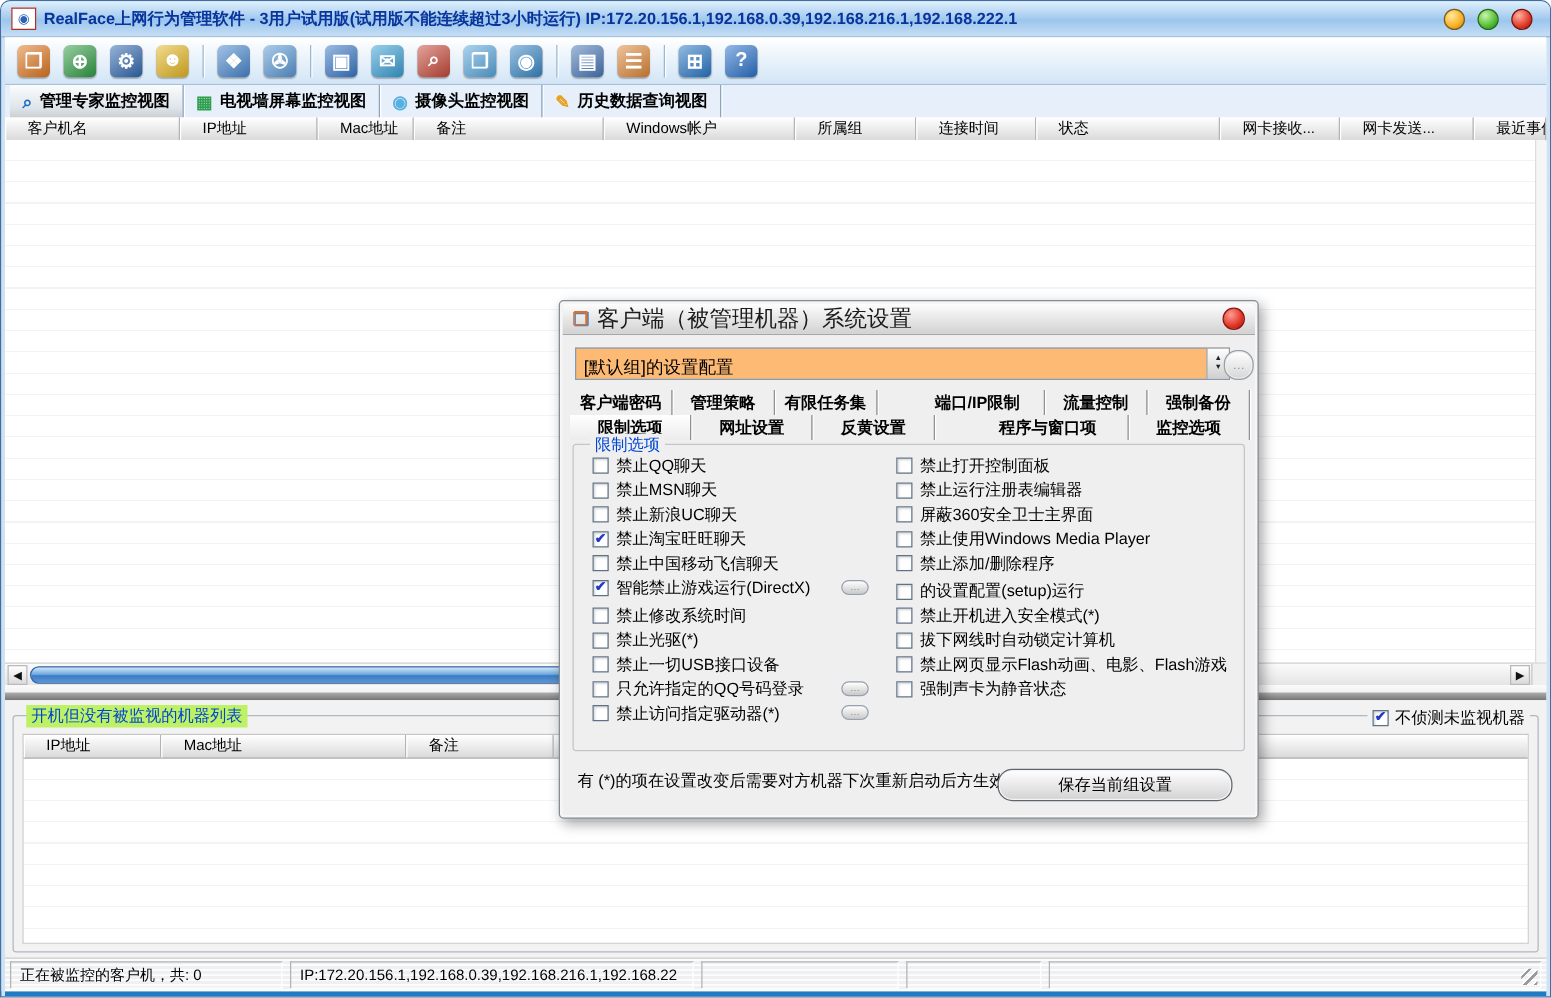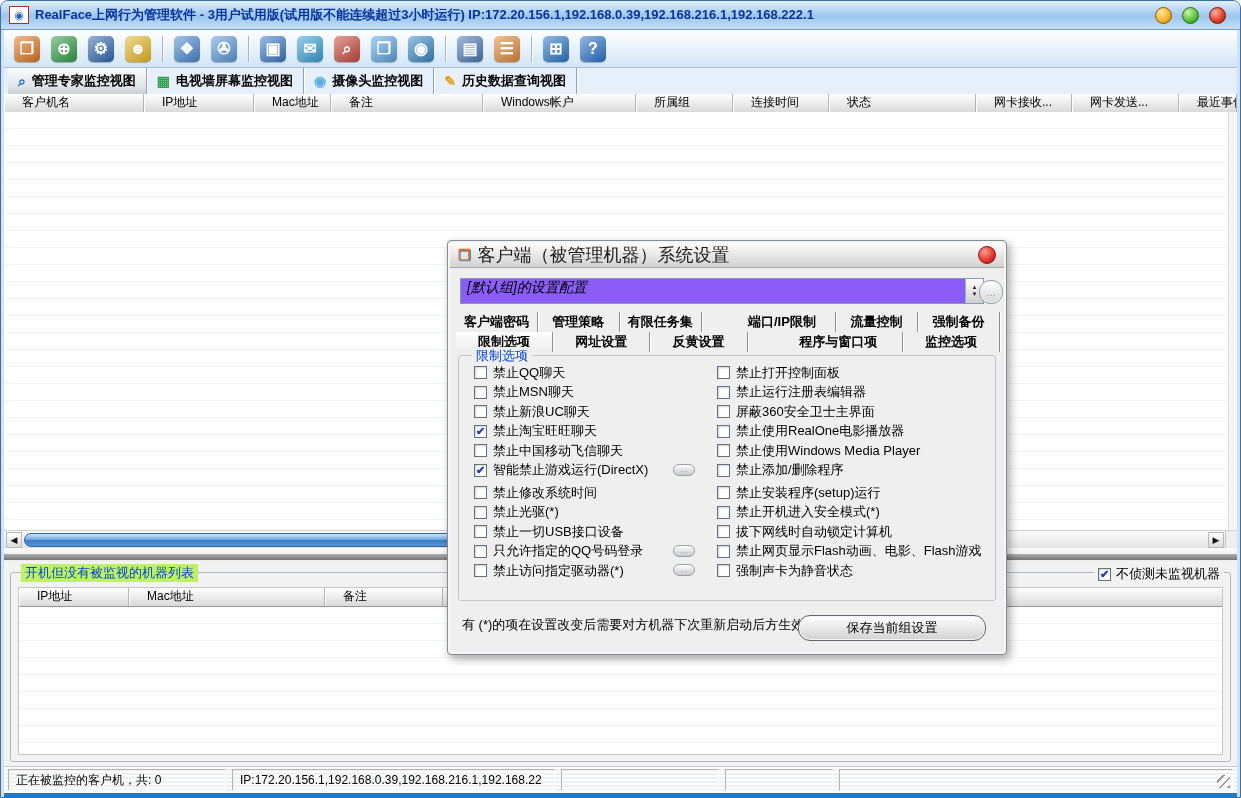--- a/index.html
+++ b/index.html
@@ -80,22 +80,22 @@
   .dialog{position:absolute;left:447px;top:240px;width:560px;height:415px;box-sizing:border-box;
           background:#efefef;border:1px solid #848c94;border-radius:4px;
           box-shadow:inset 0 0 0 2px #f6f6f6, 3px 4px 10px rgba(0,0,0,.35);}
   .dtitle{position:absolute;left:2px;right:2px;top:2px;height:25px;border-radius:3px 3px 0 0;
           background:linear-gradient(#fdfdfd,#d2d2d2);border-bottom:1px solid #a6a6a6;
           display:flex;align-items:center;gap:7px;padding:0 8px;box-sizing:border-box;}
   .dicon{font-size:14px;color:#e07028;font-weight:bold;text-shadow:1px 1px 0 #3f86cf;}
   .dtitle-text{font-size:18px;color:#1c1c1c;white-space:nowrap;}
   .dclose{margin-left:auto;width:16px;height:16px;border-radius:50%;border:1px solid #8c140c;cursor:pointer;
           background:radial-gradient(circle at 35% 30%,#ff9c90,#e03428 60%,#9a1408);}
-  .combo{position:absolute;left:12px;top:37px;width:524px;height:26px;background:#8b5cf6;border:1px solid #7f9db9;
-         box-sizing:border-box;display:flex;align-items:flex-start;cursor:text;font-style:italic;}
+  .combo{position:absolute;left:12px;top:37px;width:524px;height:26px;background:#fdba74;border:1px solid #7f9db9;
+         box-sizing:border-box;display:flex;align-items:flex-end;cursor:text;}
   .combo-text{font-size:14px;padding-left:6px;white-space:nowrap;overflow:hidden;flex:1;}
   .spinner{width:17px;align-self:stretch;border-left:1px solid #9ab0c8;background:linear-gradient(#fefefe,#cfcfcf);
            display:flex;flex-direction:column;align-items:center;justify-content:center;cursor:pointer;}
   .spinner span{font-size:6px;line-height:7px;color:#222;}
   .ellipsis-btn{position:absolute;right:3px;top:39px;width:22px;height:22px;border-radius:11px;cursor:pointer;
                 background:linear-gradient(#ffffff,#d6d6d6);border:1px solid #98a0a8;box-shadow:inset 0 0 0 1px #eee;
                 color:#8a94a0;font-size:10px;display:flex;align-items:center;justify-content:center;}
   .dtabs{position:absolute;left:8px;top:71px;width:544px;}
   .dtabrow{display:flex;height:20px;}
   .dtab{flex:1;display:flex;align-items:center;justify-content:center;font-size:13px;font-weight:bold;color:#000;
@@ -325,34 +325,30 @@
         <div class="orow">
           <span class="cb"></span>
           <span class="olabel">禁止运行注册表编辑器</span>
         </div>
         <div class="orow">
           <span class="cb"></span>
           <span class="olabel">屏蔽360安全卫士主界面</span>
         </div>
         <div class="orow">
           <span class="cb"></span>
-          <span class="olabel">禁止使用RealOne电影播放器</span>
-        </div>
-        <div class="orow">
-          <span class="cb"></span>
           <span class="olabel">禁止使用Windows Media Player</span>
         </div>
         <div class="orow">
           <span class="cb"></span>
           <span class="olabel">禁止添加/删除程序</span>
         </div>
         <div class="ogap"></div>
         <div class="orow">
           <span class="cb"></span>
-          <span class="olabel">禁止安装程序(setup)运行</span>
+          <span class="olabel">的设置配置(setup)运行</span>
         </div>
         <div class="orow">
           <span class="cb"></span>
           <span class="olabel">禁止开机进入安全模式(*)</span>
         </div>
         <div class="orow">
           <span class="cb"></span>
           <span class="olabel">拔下网线时自动锁定计算机</span>
         </div>
         <div class="orow">

